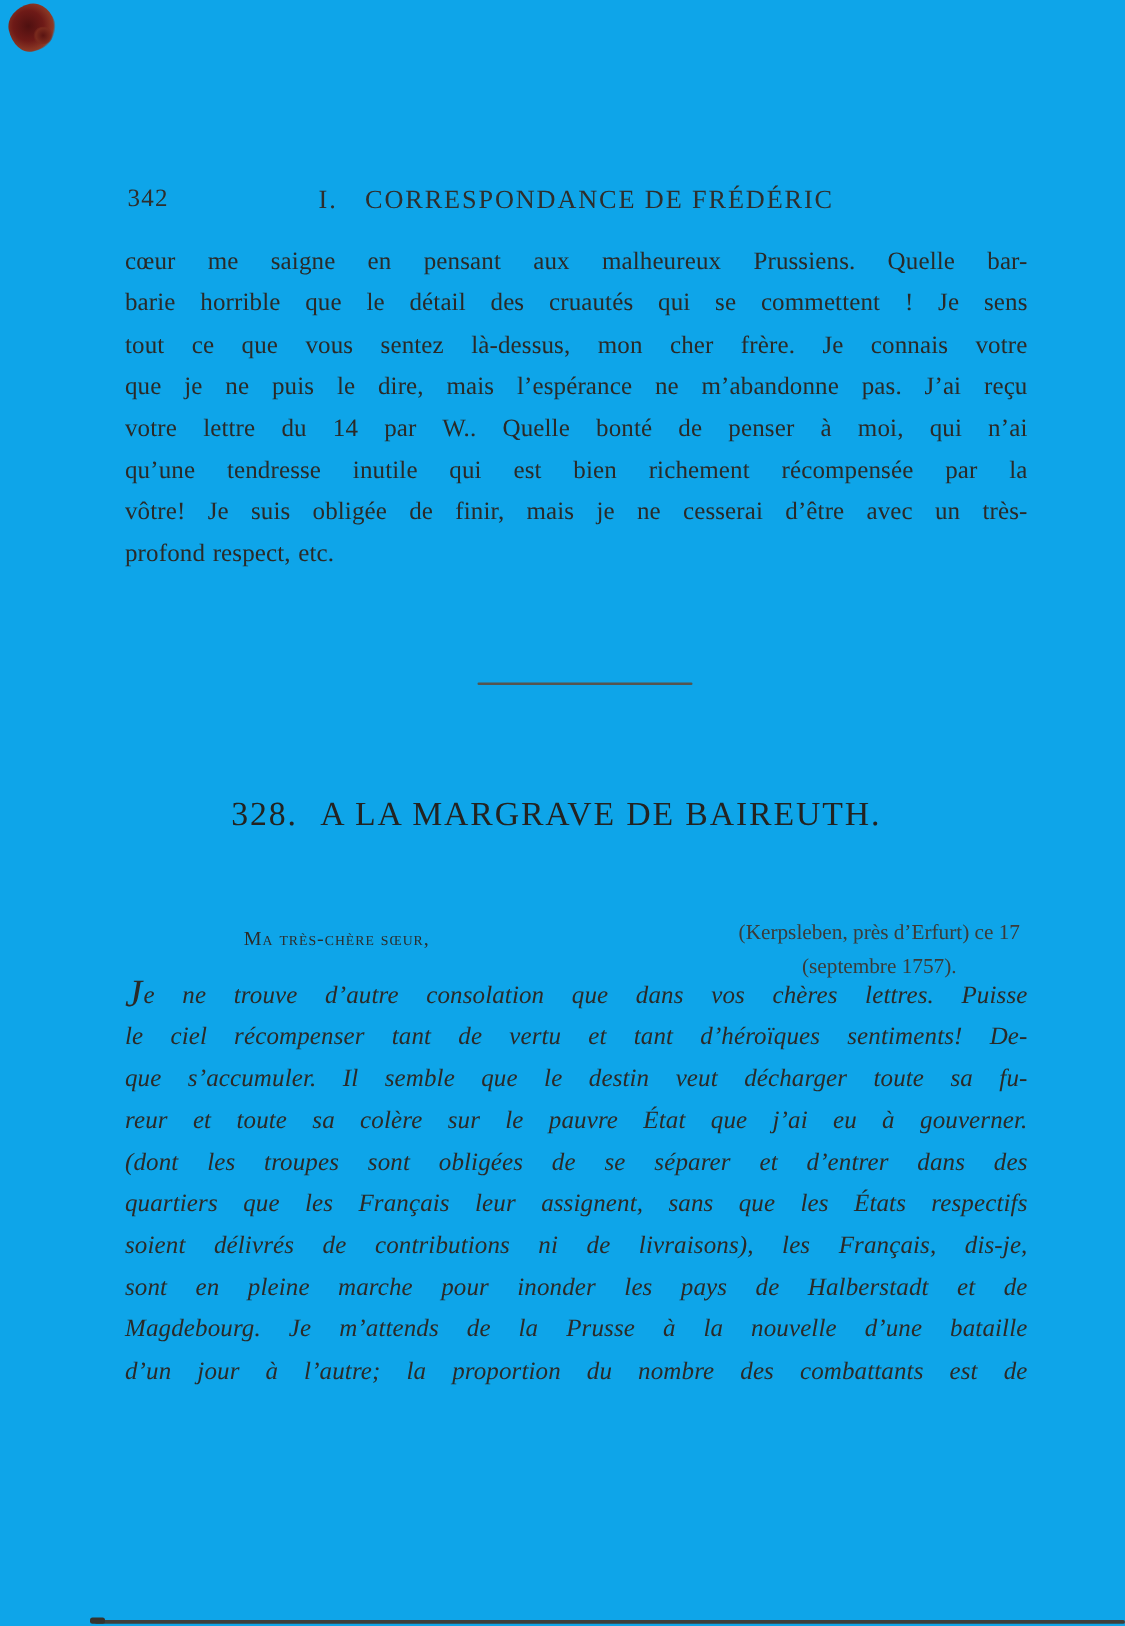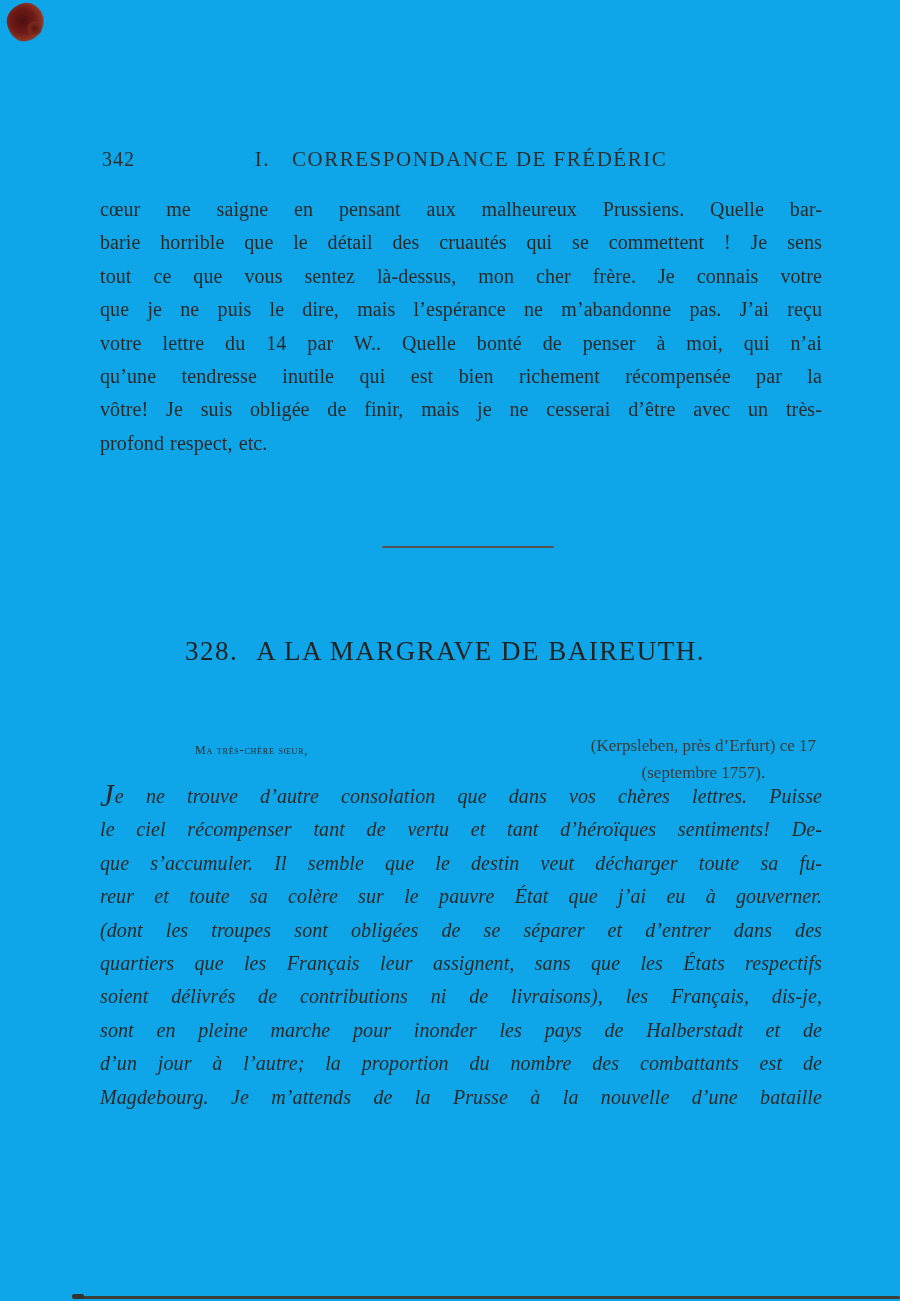--- a/index.html
+++ b/index.html
@@ -54,21 +54,21 @@
   .dateline { position: absolute; top: 732px; left: 100px; width: 722px; font-family: Liberation Serif, serif; }
   .dateline-inner {
     margin-left: auto; margin-right: 6px; width: fit-content;
     text-align: center; font-size: 17px; line-height: 27px; color: #3b3b38;
     white-space: nowrap;
   }
 
   
   .salutation {
     position: absolute; top: 743px; left: 195px;
-    font-size: 12px; font-variant: small-caps; letter-spacing: 0.8px;
+    font-size: 16px; font-variant: small-caps; letter-spacing: 0.8px;
     color: #2c2c2a; white-space: nowrap;
   }
 
   
   .ink-stain {
     position: absolute; left: 7px; top: 3px; width: 38px; height: 38px;
     background: radial-gradient(circle at 42% 45%, #4f1010 0%, #6e1a17 40%, #8d3a26 66%, rgba(141,58,38,0) 72%);
     border-radius: 55% 45% 60% 40% / 45% 60% 40% 55%;
     transform: rotate(-12deg);
   }
@@ -124,19 +124,19 @@
 
   <section class="para para-body">
     <div class="tline"><span class="initial">J</span><span>e ne trouve d’autre consolation que dans vos chères lettres. Puisse</span></div>
   <div class="tline">le ciel récompenser tant de vertu et tant d’héroïques sentiments! De-</div>
       <div class="tline">que s’accumuler. Il semble que le destin veut décharger toute sa fu-</div>
       <div class="tline">reur et toute sa colère sur le pauvre État que j’ai eu à gouverner.</div>
       <div class="tline">(dont les troupes sont obligées de se séparer et d’entrer dans des</div>
       <div class="tline">quartiers que les Français leur assignent, sans que les États respectifs</div>
       <div class="tline">soient délivrés de contributions ni de livraisons), les Français, dis-je,</div>
       <div class="tline">sont en pleine marche pour inonder les pays de Halberstadt et de</div>
+      <div class="tline">Magdebourg. Je m’attends de la Prusse à la nouvelle d’une bataille</div>
       <div class="tline">d’un jour à l’autre; la proportion du nombre des combattants est de</div>
-      <div class="tline">Magdebourg. Je m’attends de la Prusse à la nouvelle d’une bataille</div>
     </section>
 
   <div class="scan-edge-line"></div>
 
 </div>
 
 </body></html>

